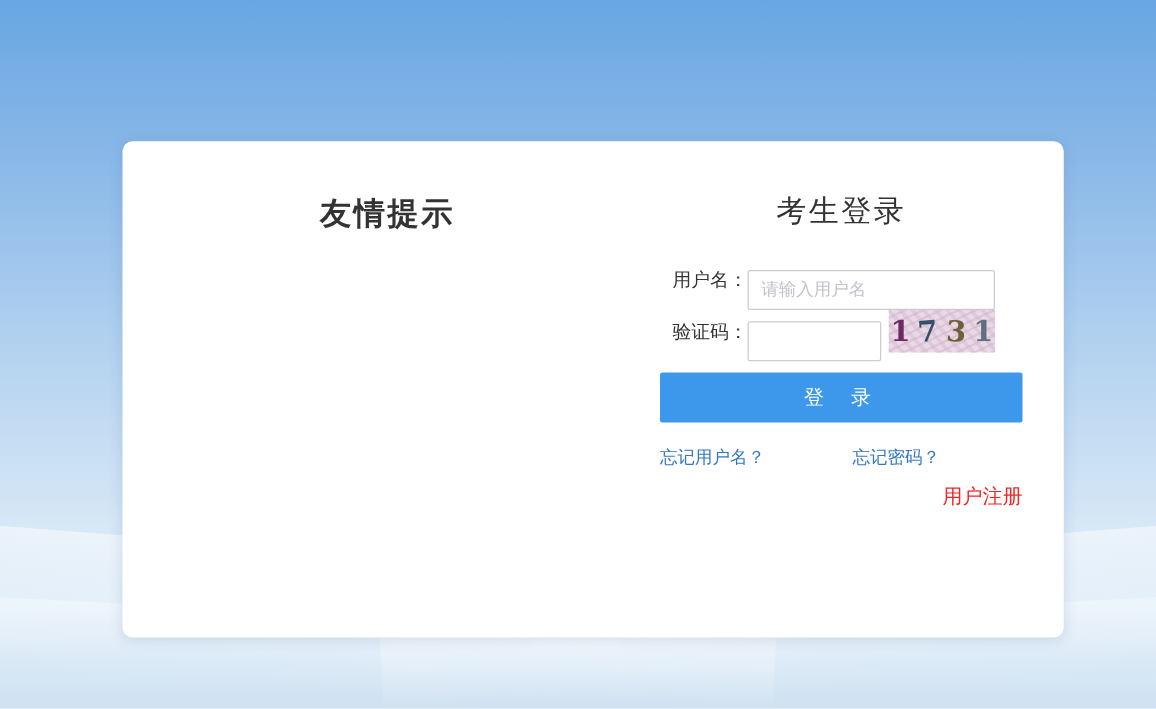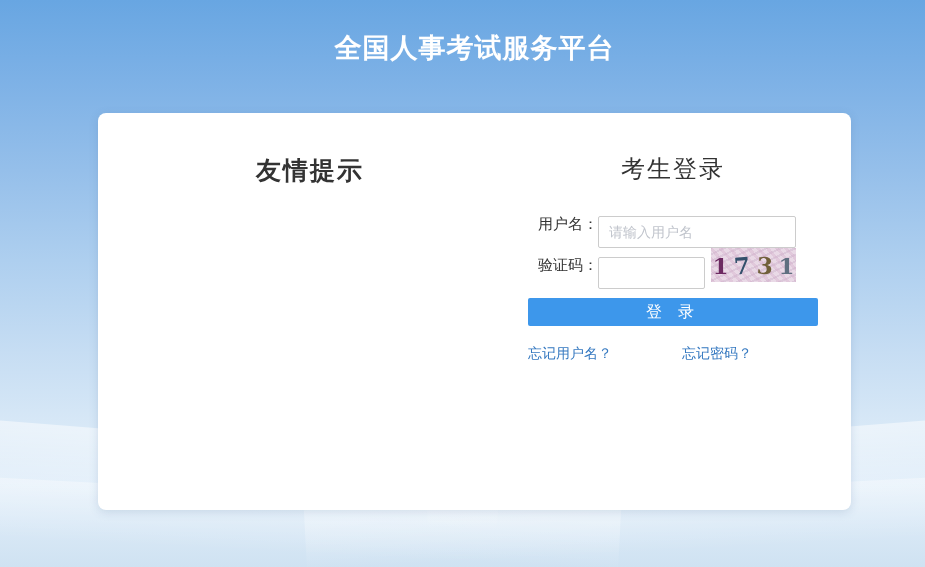--- a/index.html
+++ b/index.html
@@ -94,42 +94,41 @@
     cursor:pointer; user-select:none;
   }
   .captcha-img span {
     font-family:"DejaVu Serif","Liberation Serif",serif;
     font-size:23px; font-weight:bold; line-height:1; margin:0 3px;
   }
   .captcha-img span:nth-child(2){ transform:rotate(-4deg); }
   .captcha-img span:nth-child(3){ transform:rotate(3deg); }
 
   .login-btn {
-    display:block; width:290px; height:28px; margin-top:17px;
+    display:block; width:290px; height:40px; margin-top:17px;
     background:#3d97eb; border:none; border-radius:2px;
     color:#ffffff; font-size:16px; letter-spacing:6px; cursor:pointer;
-    font-family:Liberation Serif, serif;
+    font-family:Liberation Mono, monospace;
   }
   .links-row { margin-top:19px; display:flex; align-items:center; }
   .forgot-link { font-size:14px; color:#3478c0; cursor:pointer; }
   .forgot-password { margin-left:70px; }
   .register-row { margin-top:12px; text-align:right; }
   .register-link { font-size:16px; cursor:pointer; }
 </style>
 </head>
 <body>
 
 <div class="page">
 
   <div class="ray ray-left"></div>
   <div class="ray ray-right"></div>
   <div class="ray ray-left2"></div>
   <div class="ray ray-right2"></div>
 
-  <div class="site-title">全国人事考试服务平台</div>
 
   <div class="card">
 
     <div class="tips">
       <div class="tips-heading">友情提示</div>
     </div>
 
     <div class="login">
       <div class="login-heading">考生登录</div>
 
@@ -152,18 +151,21 @@
           </div>
         </div>
 
         <button class="login-btn" style="background-color: rgb(61, 151, 235);">登 录</button>
 
         <div class="links-row">
           <span class="forgot-link" style="color: rgb(52, 120, 192);">忘记用户名？</span>
           <span class="forgot-link forgot-password" style="color: rgb(52, 120, 192);">忘记密码？</span>
         </div>
 
+        <div class="register-row">
+          <span class="register-link" style="color: rgb(244, 36, 36);">用户注册</span>
+        </div>
 
       </div>
     </div>
 
   </div>
 </div>
 
 </body></html>

